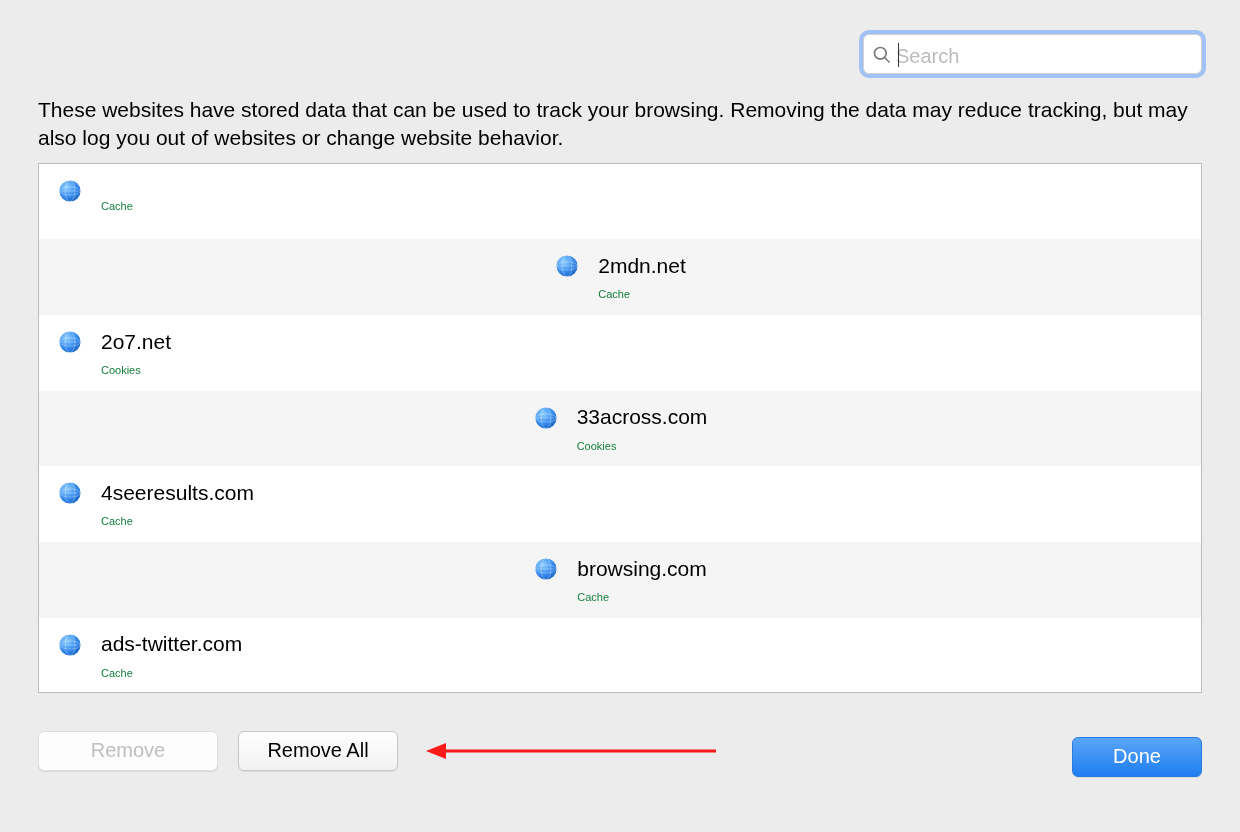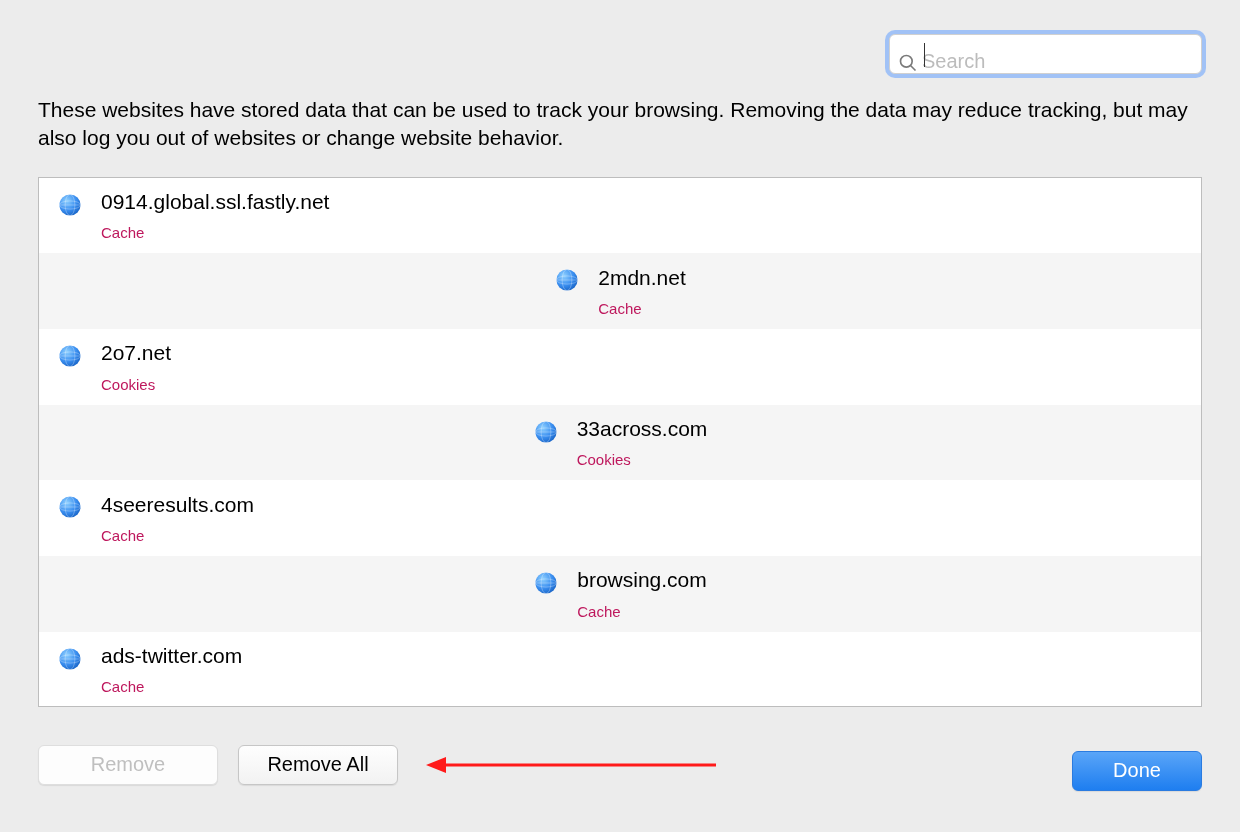--- a/index.html
+++ b/index.html
@@ -13,29 +13,29 @@
     .container {
       padding: 34px 38px 34px 38px;
     }
     .search-row {
       display: flex;
       justify-content: flex-end;
       margin-bottom: 22px;
     }
     .search-box {
       position: relative;
-      width: 313px;
+      width: 339px;
       height: 40px;
       background: #fff;
       border: 1px solid #d0d0d0;
       border-radius: 6px;
       box-shadow: 0 0 0 4px rgba(100,160,255,0.55);
       display: flex;
-      align-items: flex-end;
-      padding: 0 8px;
+      align-items: flex-start;
+      padding: 10px 8px;
     }
     .search-box svg {
       width: 20px; height: 20px;
       fill: none;
       stroke: #7a7a7a;
       stroke-width: 2;
       flex-shrink: 0;
       margin-right: 4px;
     }
     .search-input {
@@ -52,21 +52,21 @@
       height: 24px;
       background: #333;
       position: absolute;
       left: 34px;
       top: 8px;
     }
     .description {
       font-size: 21px;
       color: #000;
       line-height: 1.35;
-      margin-bottom: 24px;
+      margin-bottom: 10px;
     }
     .list-box {
       background: #fff;
       border: 1px solid #bdbdbd;
       height: 530px;
       overflow: hidden;
     }
     .list-item {
       display: flex;
       align-items: center;
@@ -84,22 +84,22 @@
     .item-text {
       display: flex;
       flex-direction: column;
       line-height: 1.2;
     }
     .item-domain {
       font-size: 21px;
       color: #000;
     }
     .item-type {
-      font-size: 15px;
-      color: #be185d;
+      font-size: 11px;
+      color: #15803d;
       margin-top: 10px;
     }
     .button-row {
       display: flex;
       align-items: center;
       margin-top: 32px;
       gap: 20px;
     }
     .btn {
       height: 40px;
@@ -170,21 +170,20 @@
       <stop offset="60%" stop-color="#3b8ff0"></stop>
       <stop offset="100%" stop-color="#1a66c8"></stop>
     </radialGradient>
   </defs>
   <circle cx="16" cy="16" r="13" fill="url(#gg)"></circle>
   <ellipse cx="16" cy="16" rx="13" ry="5" fill="none" stroke="#ffffff" stroke-width="0.7" opacity="0.5"></ellipse>
   <ellipse cx="16" cy="16" rx="6" ry="13" fill="none" stroke="#ffffff" stroke-width="0.7" opacity="0.5"></ellipse>
   <line x1="3" y1="16" x2="29" y2="16" stroke="#ffffff" stroke-width="0.7" opacity="0.5"></line>
 </svg>
         <div class="item-text">
-       <span class="item-domain">0914.global.ssl.fastly.net</span>
        <span class="item-type">Cache</span>
      </div>
       </div>
       <div class="list-item alt">
 <svg class="globe-icon" viewBox="0 0 32 32">
   <defs>
     <radialGradient id="gg" cx="35%" cy="30%" r="75%">
       <stop offset="0%" stop-color="#8fd0ff"></stop>
       <stop offset="60%" stop-color="#3b8ff0"></stop>
       <stop offset="100%" stop-color="#1a66c8"></stop>

